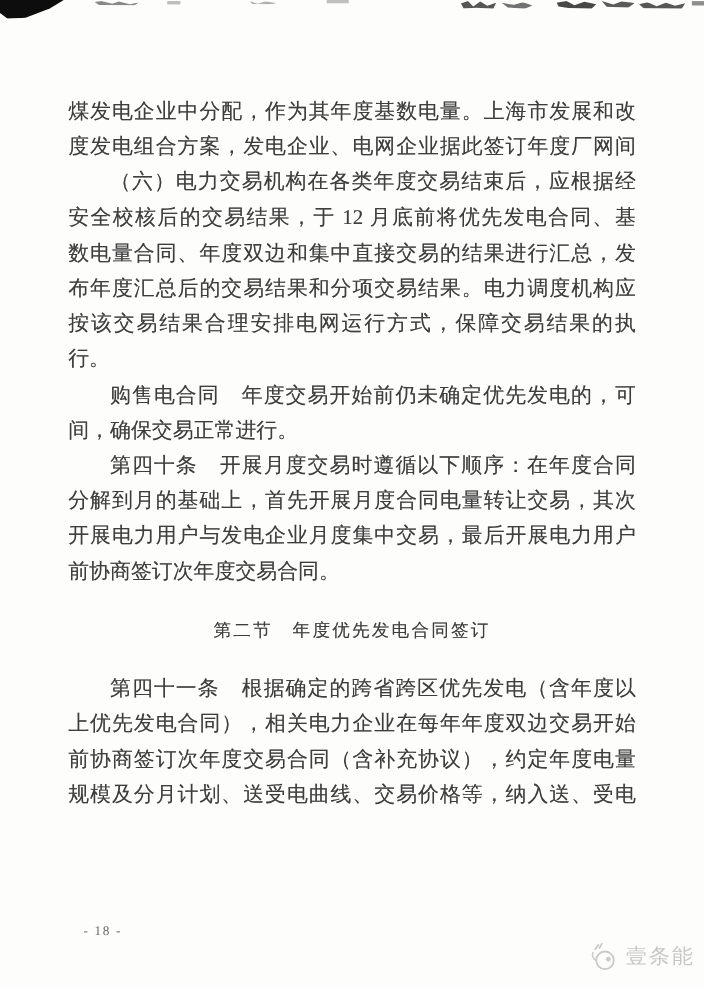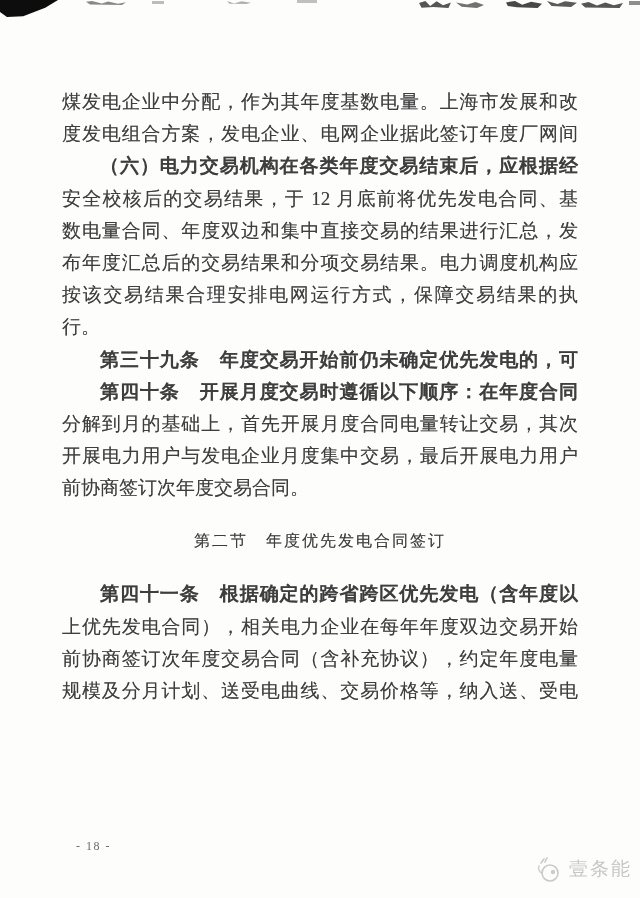--- a/index.html
+++ b/index.html
@@ -51,21 +51,21 @@
     line-height: 32.2px;
     height: 32.2px;
     white-space: nowrap;
     text-align: left;
   }
   .line.justify {
     white-space: normal;
     text-align: justify;
     text-align-last: justify;
   }
-  .line.indent { text-indent: 2em; font-weight: bold; }
+  .line.indent { text-indent: 2em; }
 
   .section-heading {
     line-height: 32px;
     margin: 21px 0;
     text-align: center;
     font-size: 16px;
     letter-spacing: 2px;
     color: #3e3e3e;
   }
 
@@ -115,21 +115,22 @@
   <div class="content">
     <div>
         <div class="line justify">煤发电企业中分配，作为其年度基数电量。上海市发展和改</div>
         <div class="line justify">度发电组合方案，发电企业、电网企业据此签订年度厂网间</div>
         <div class="line justify indent">（六）电力交易机构在各类年度交易结束后，应根据经</div>
         <div class="line justify">安全校核后的交易结果，于 12 月底前将优先发电合同、基</div>
         <div class="line justify">数电量合同、年度双边和集中直接交易的结果进行汇总，发</div>
         <div class="line justify">布年度汇总后的交易结果和分项交易结果。电力调度机构应</div>
         <div class="line justify">按该交易结果合理安排电网运行方式，保障交易结果的执</div>
         <div class="line">行。</div>
-        <div class="line justify indent">第三十九条　年度交易开始前仍未确定优先发电的，可</div>
+        <div class="line justify indent">购售电合同　年度交易开始前仍未确定优先发电的，可</div>
+        <div class="line">间，确保交易正常进行。</div>
         <div class="line justify indent">第四十条　开展月度交易时遵循以下顺序：在年度合同</div>
         <div class="line justify">分解到月的基础上，首先开展月度合同电量转让交易，其次</div>
         <div class="line justify">开展电力用户与发电企业月度集中交易，最后开展电力用户</div>
         <div class="line">前协商签订次年度交易合同。</div>
       </div>
     <div class="section-heading">第二节　年度优先发电合同签订</div>
     <div>
         <div class="line justify indent">第四十一条　根据确定的跨省跨区优先发电（含年度以</div>
         <div class="line justify">上优先发电合同），相关电力企业在每年年度双边交易开始</div>
         <div class="line justify">前协商签订次年度交易合同（含补充协议），约定年度电量</div>

